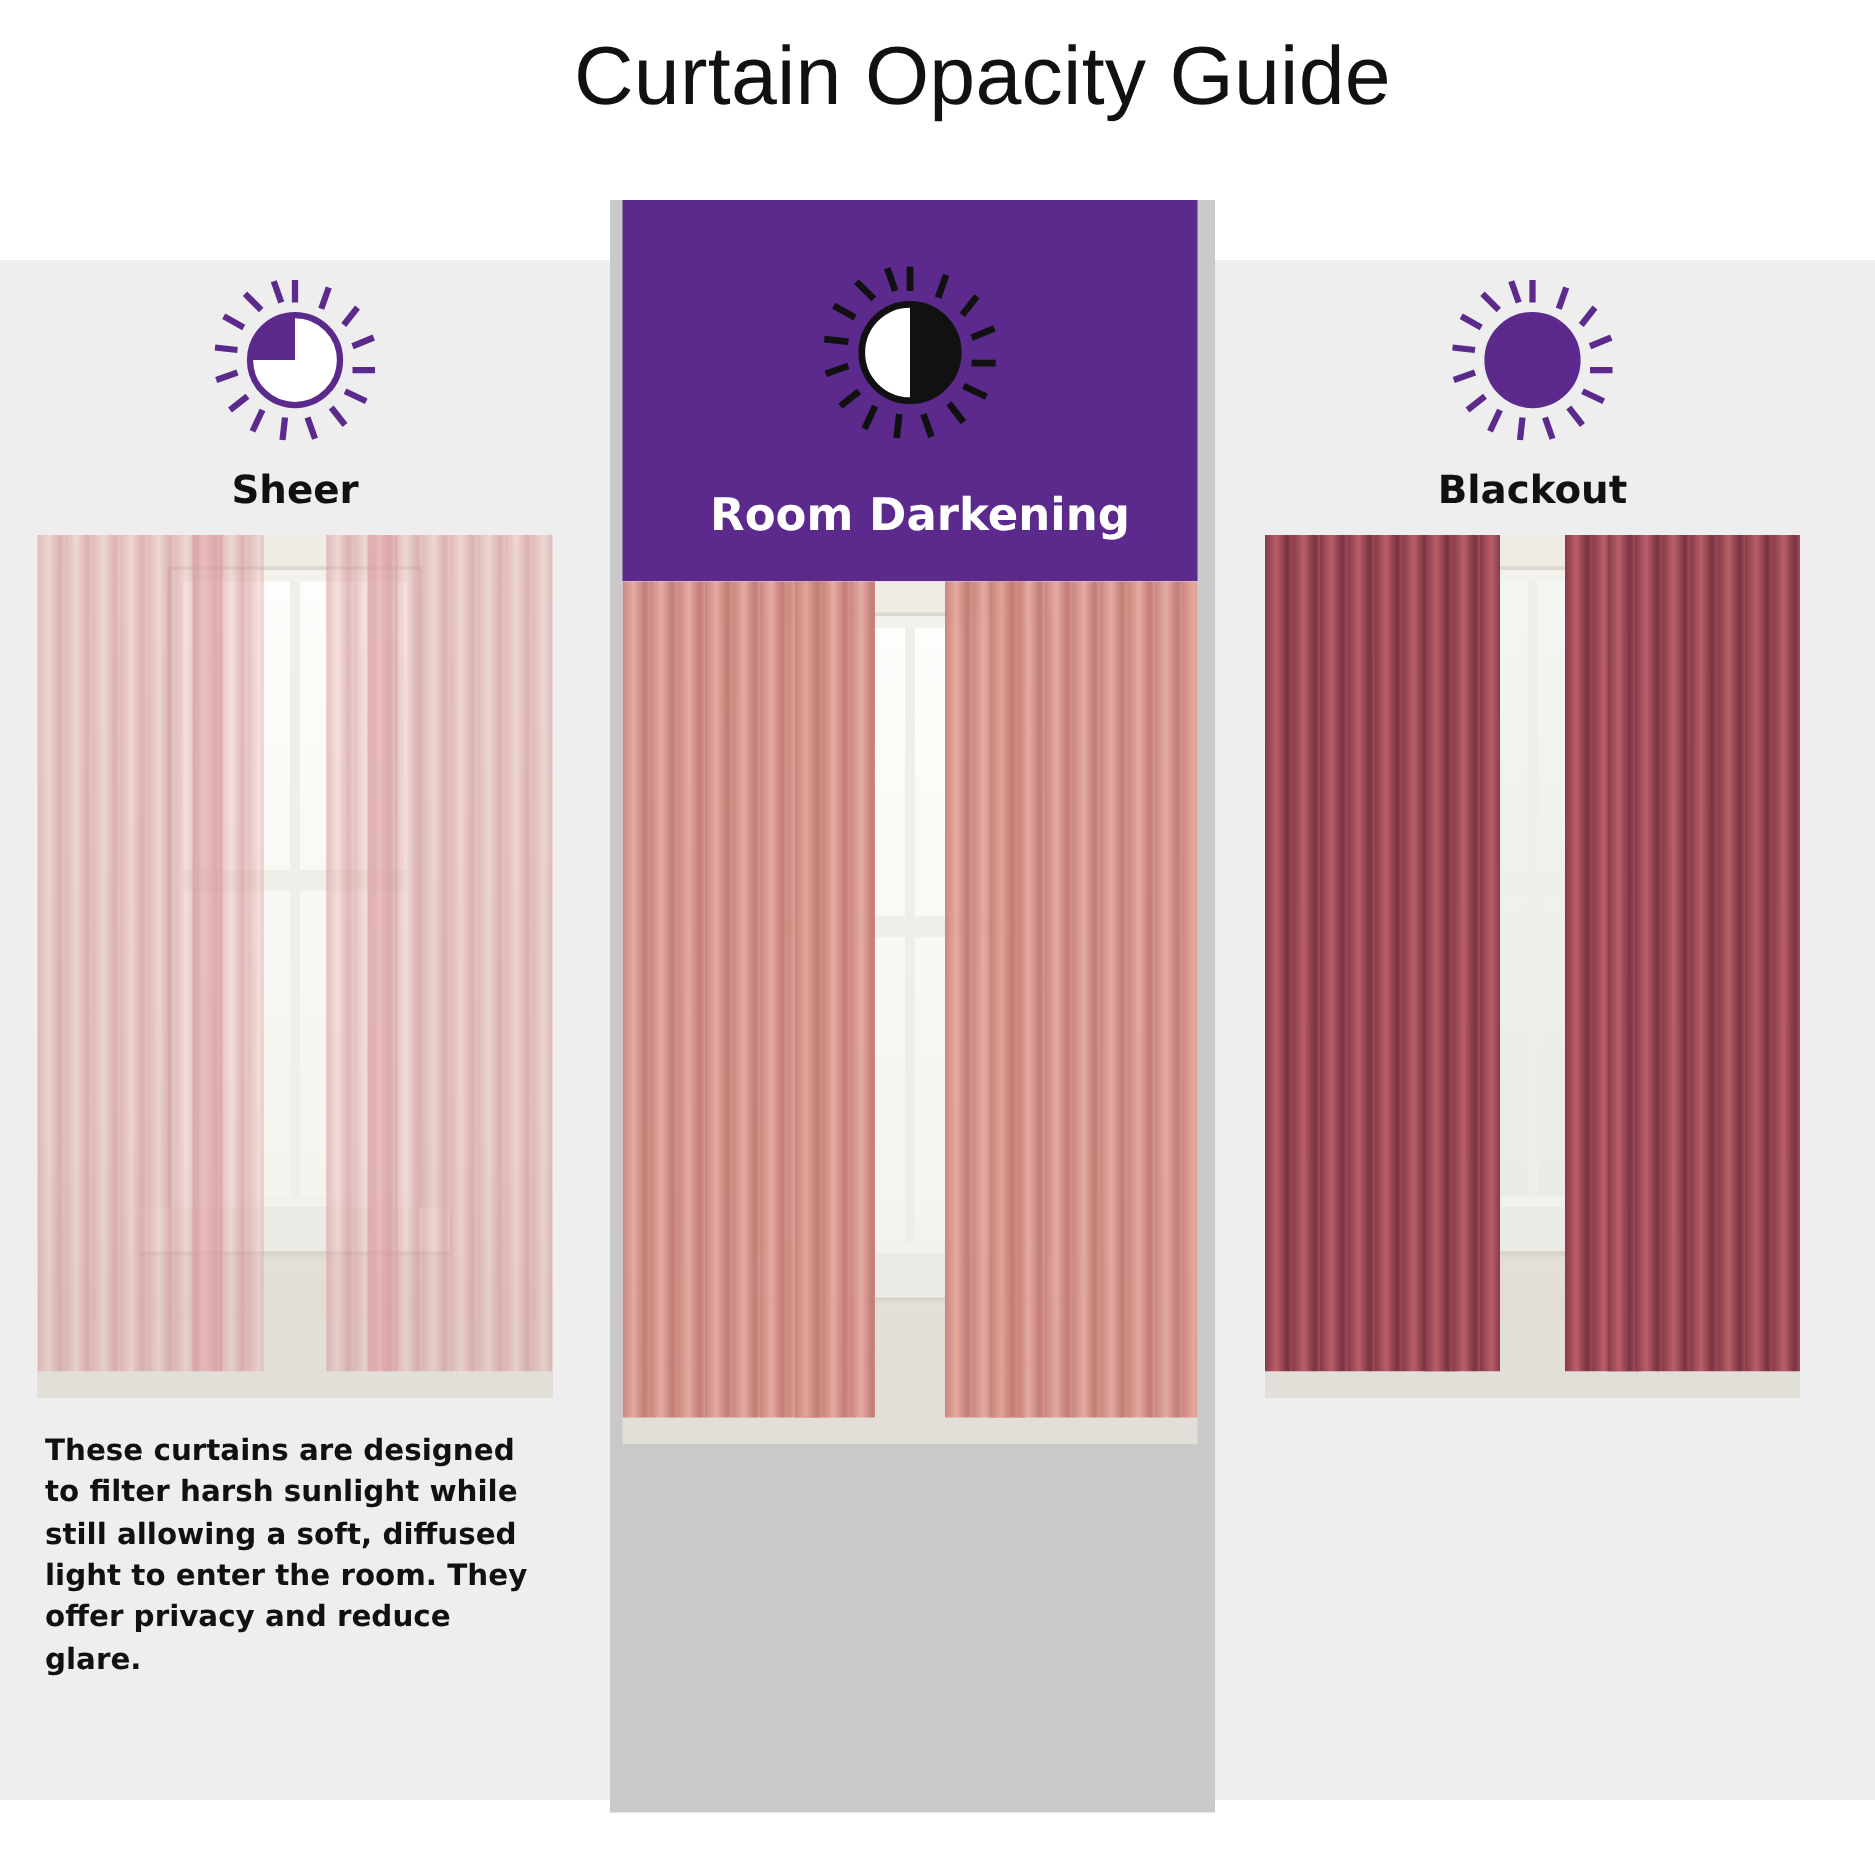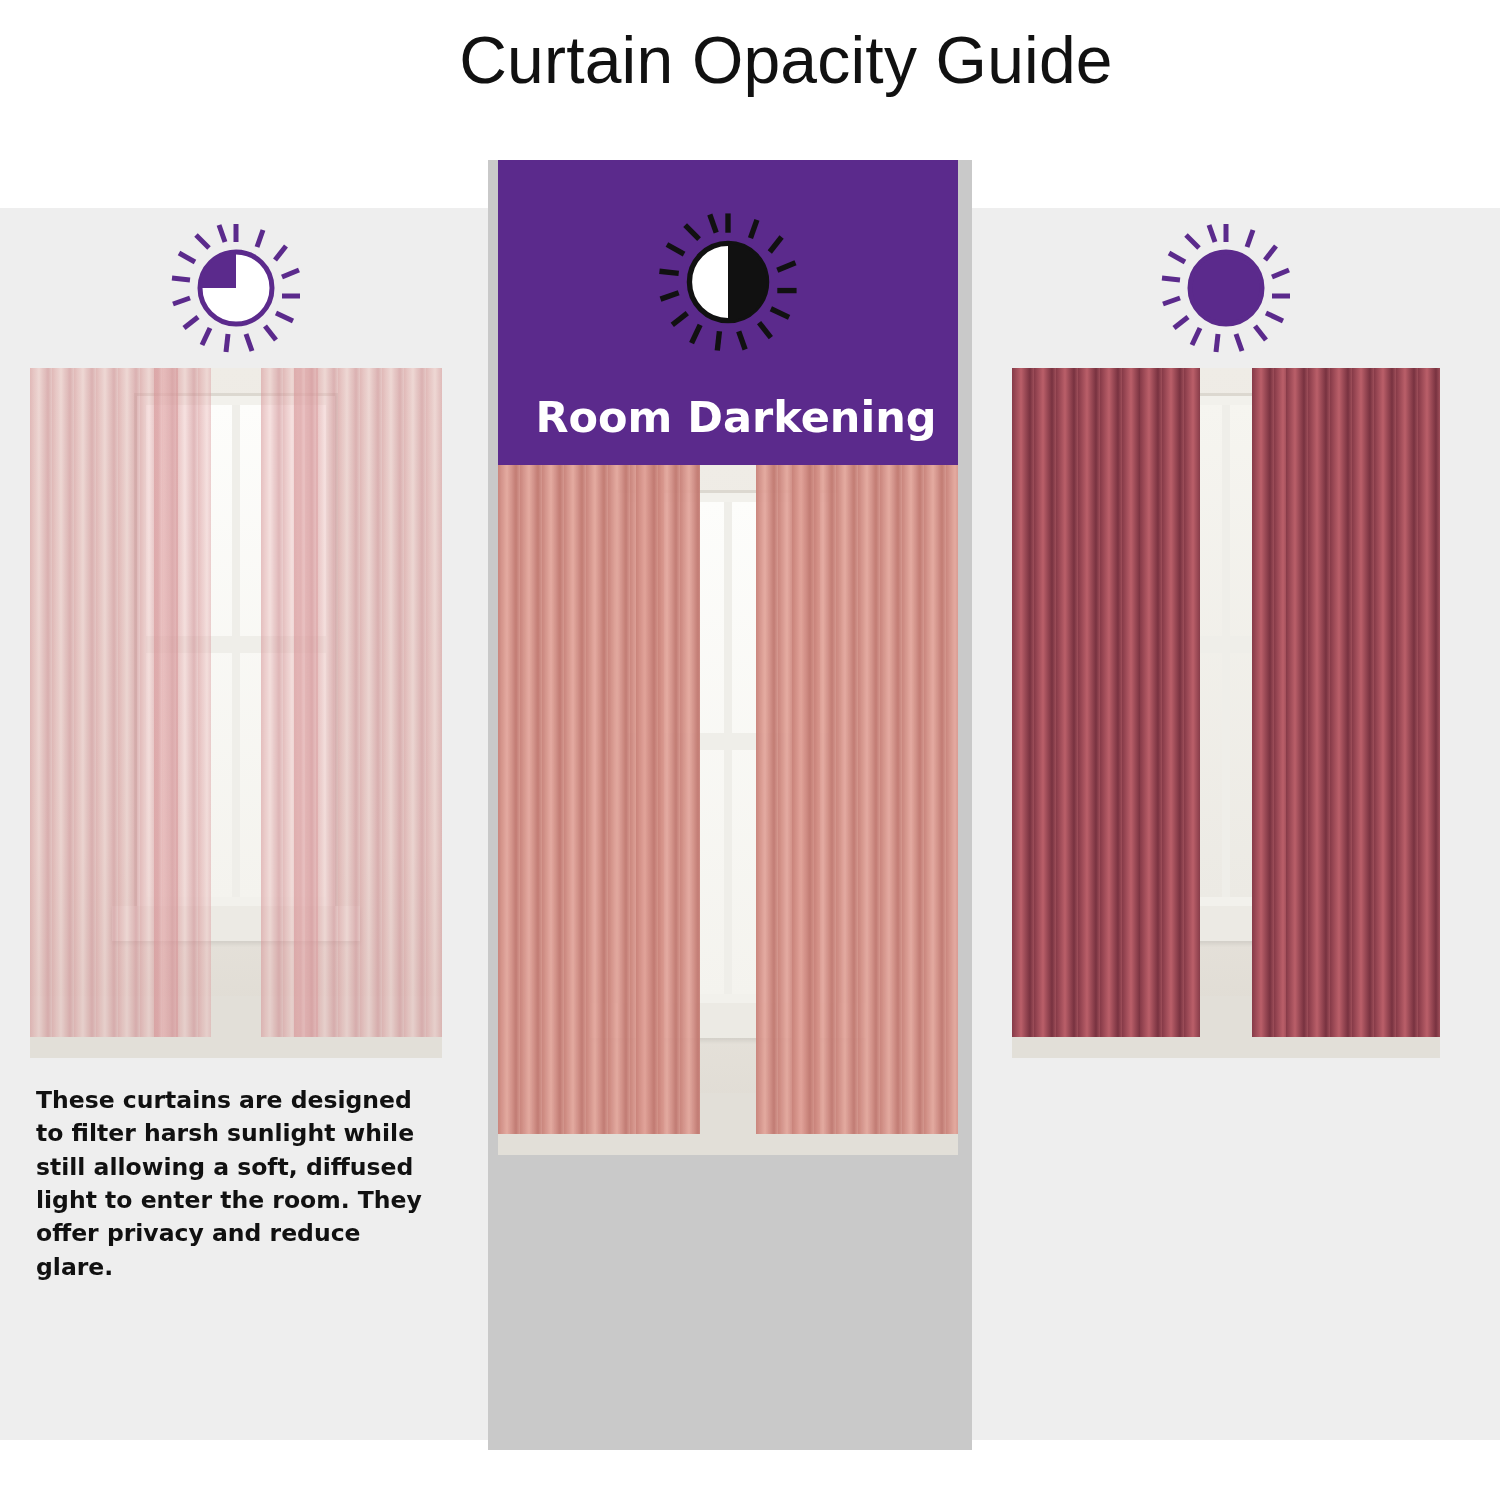--- a/index.html
+++ b/index.html
@@ -101,21 +101,21 @@
     height: 1280px;
   }
   .mid-header {
     background: #5b2a8c;
     height: 305px;
     position: relative;
   }
   .mid-header .icon-wrap { height: 200px; padding-top: 22px; box-sizing: content-box;}
   .mid-header .label {
     color: #ffffff;
-    font-size: 43px;
+    font-size: 36px;
     margin-top: 10px;
     margin-left: 16px;
   }
   .mid-photo {
     width: 100%;
     height: 690px;
     overflow: hidden;
     position: relative;
     background: #d9d4cc;
   }
@@ -239,20 +239,21 @@
           <line x1="7" y1="86" x2="24" y2="80"></line>
           <line x1="6" y1="60" x2="24" y2="62"></line>
           <line x1="13" y1="35" x2="29" y2="44"></line>
           <line x1="30" y1="17" x2="43" y2="30"></line>
           <line x1="53" y1="7" x2="59" y2="24"></line>
         </g>
         <circle cx="70" cy="70" r="36" fill="#ffffff" stroke="#5b2a8c" stroke-width="5"></circle>
         <path d="M70 70 L70 34 A36 36 0 0 0 34 70 Z" fill="#5b2a8c"></path>
       </svg>
     </div>
+    <div class="label">Sheer</div>
     <div class="photo sheer">
       <div class="room">
         <div class="window"></div>
         <div class="sill"></div>
         <div class="floor"></div>
         <div class="panel p-l"></div>
         <div class="panel p-l2"></div>
         <div class="panel p-r2"></div>
         <div class="panel p-r"></div>
       </div>
@@ -321,20 +322,21 @@
           <line x1="18" y1="110" x2="32" y2="99"></line>
           <line x1="7" y1="86" x2="24" y2="80"></line>
           <line x1="6" y1="60" x2="24" y2="62"></line>
           <line x1="13" y1="35" x2="29" y2="44"></line>
           <line x1="30" y1="17" x2="43" y2="30"></line>
           <line x1="53" y1="7" x2="59" y2="24"></line>
         </g>
         <circle cx="70" cy="70" r="36" fill="#5b2a8c" stroke="#5b2a8c" stroke-width="5"></circle>
       </svg>
     </div>
+    <div class="label">Blackout</div>
     <div class="photo bo">
       <div class="room">
         <div class="window"></div>
         <div class="sill"></div>
         <div class="floor"></div>
         <div class="panel p-l"></div>
         <div class="panel p-l2"></div>
         <div class="panel p-r2"></div>
         <div class="panel p-r"></div>
       </div>

